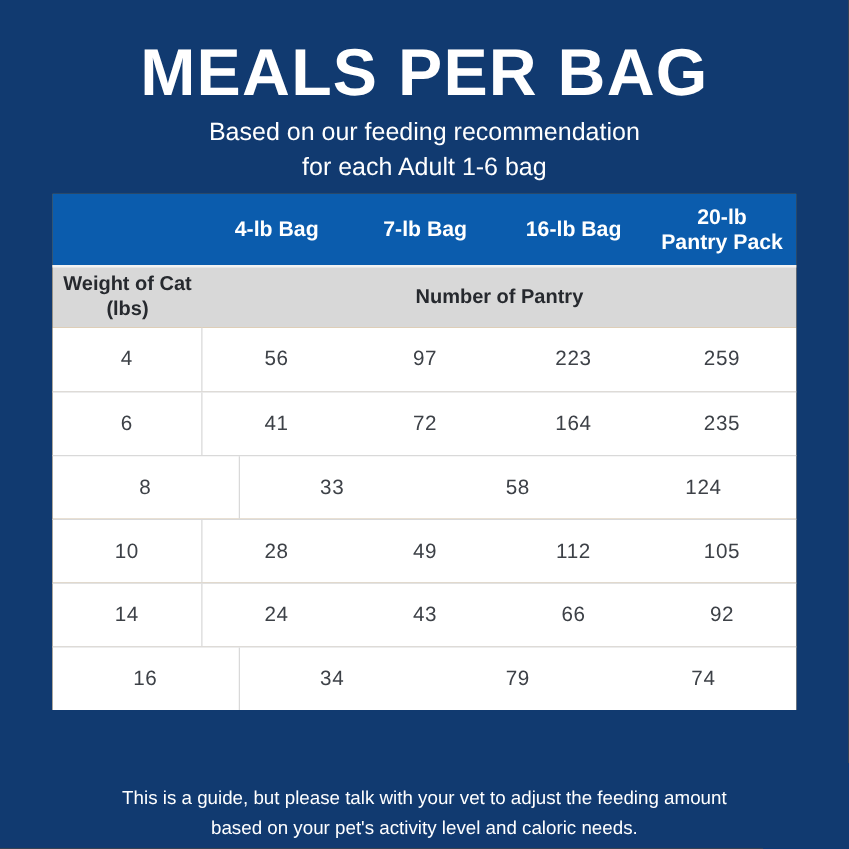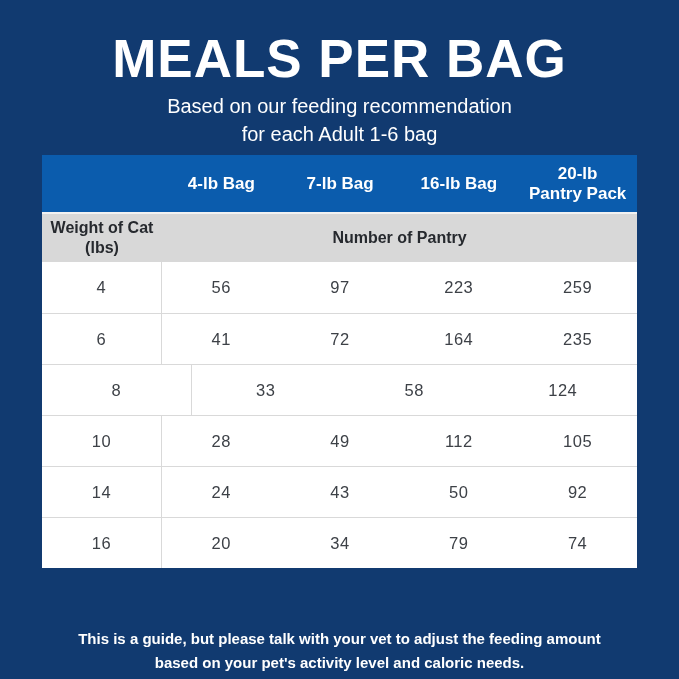--- a/index.html
+++ b/index.html
@@ -67,21 +67,21 @@
     color:#3d4147; font-size:16.5px; font-weight:400; letter-spacing:0.5px;
   }
   .tcell.col-first { border-right:1px solid #d9d9d9; }
 
   .footer {
     position:absolute; top:627px; left:0; width:679px;
     text-align:center;
     color:#ffffff;
     font-size:15px;
     line-height:24px;
-    font-weight:700;
+    font-weight:400;
   }
 </style>
 </head>
 <body>
 
 <div class="page">
 
   <div class="title">MEALS PER BAG</div>
 
   <div class="subtitle">
@@ -144,26 +144,25 @@
         <div class="tcell col-first">10</div>
         <div class="tcell">28</div>
         <div class="tcell">49</div>
         <div class="tcell">112</div>
         <div class="tcell">105</div>
       </div>
       <div class="trow">
         <div class="tcell col-first">14</div>
         <div class="tcell">24</div>
         <div class="tcell">43</div>
-        <div class="tcell">50</div>
+        <div class="tcell">66</div>
         <div class="tcell">92</div>
       </div>
       <div class="trow">
         <div class="tcell col-first">16</div>
-        <div class="tcell">20</div>
         <div class="tcell">34</div>
         <div class="tcell">79</div>
         <div class="tcell">74</div>
       </div>
     </div>
   </div>
 
   <div class="footer">
     <div>This is a guide, but please talk with your vet to adjust the feeding amount</div>
     <div>based on your pet's activity level and caloric needs.</div>

